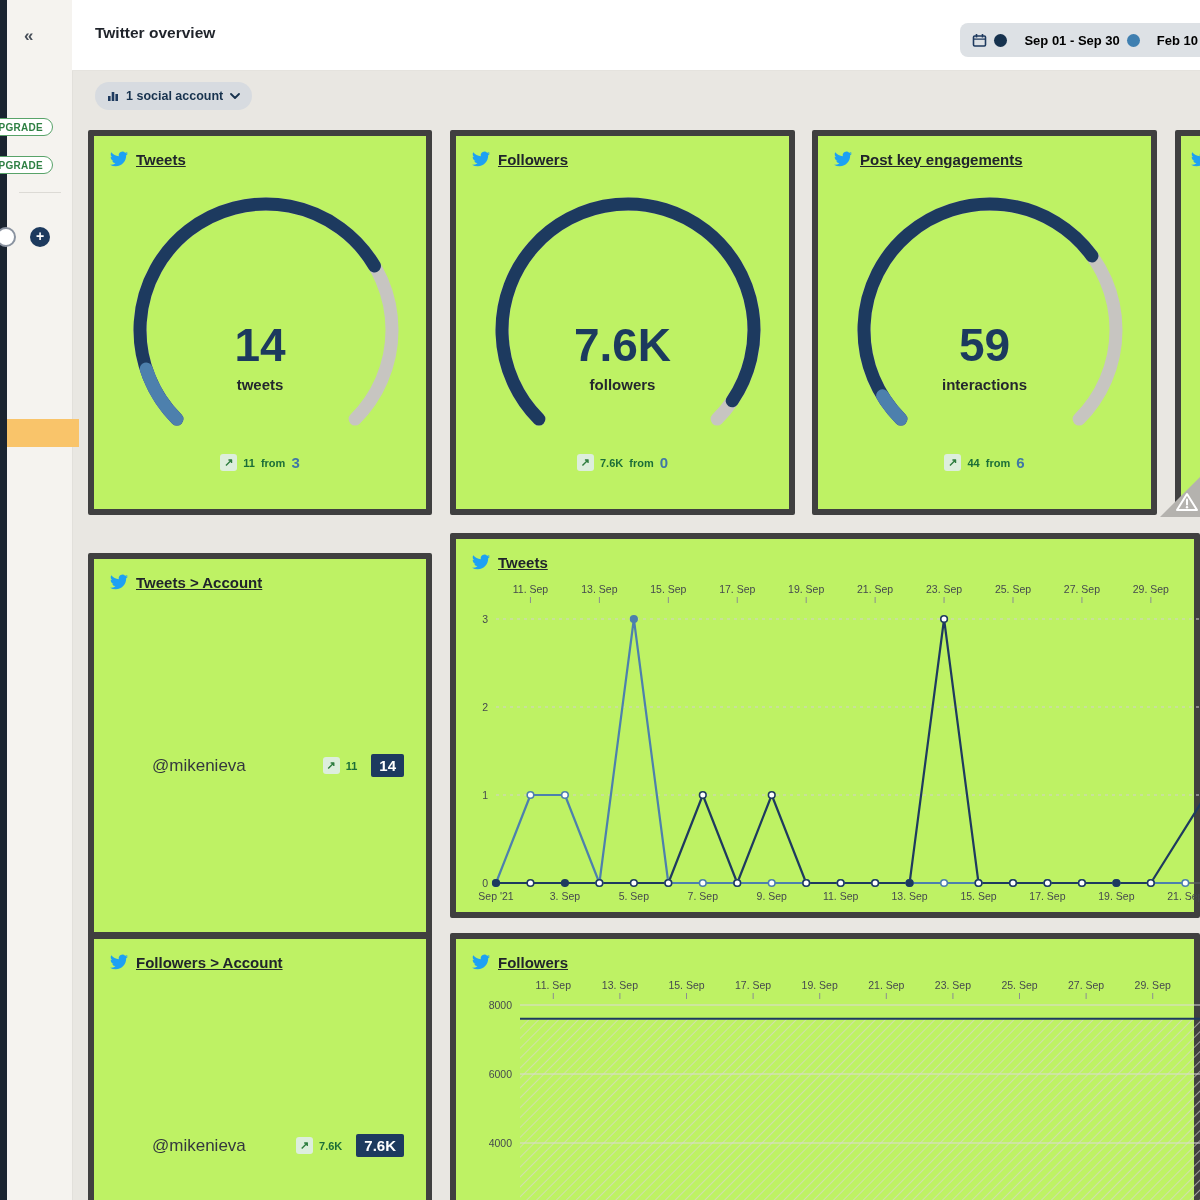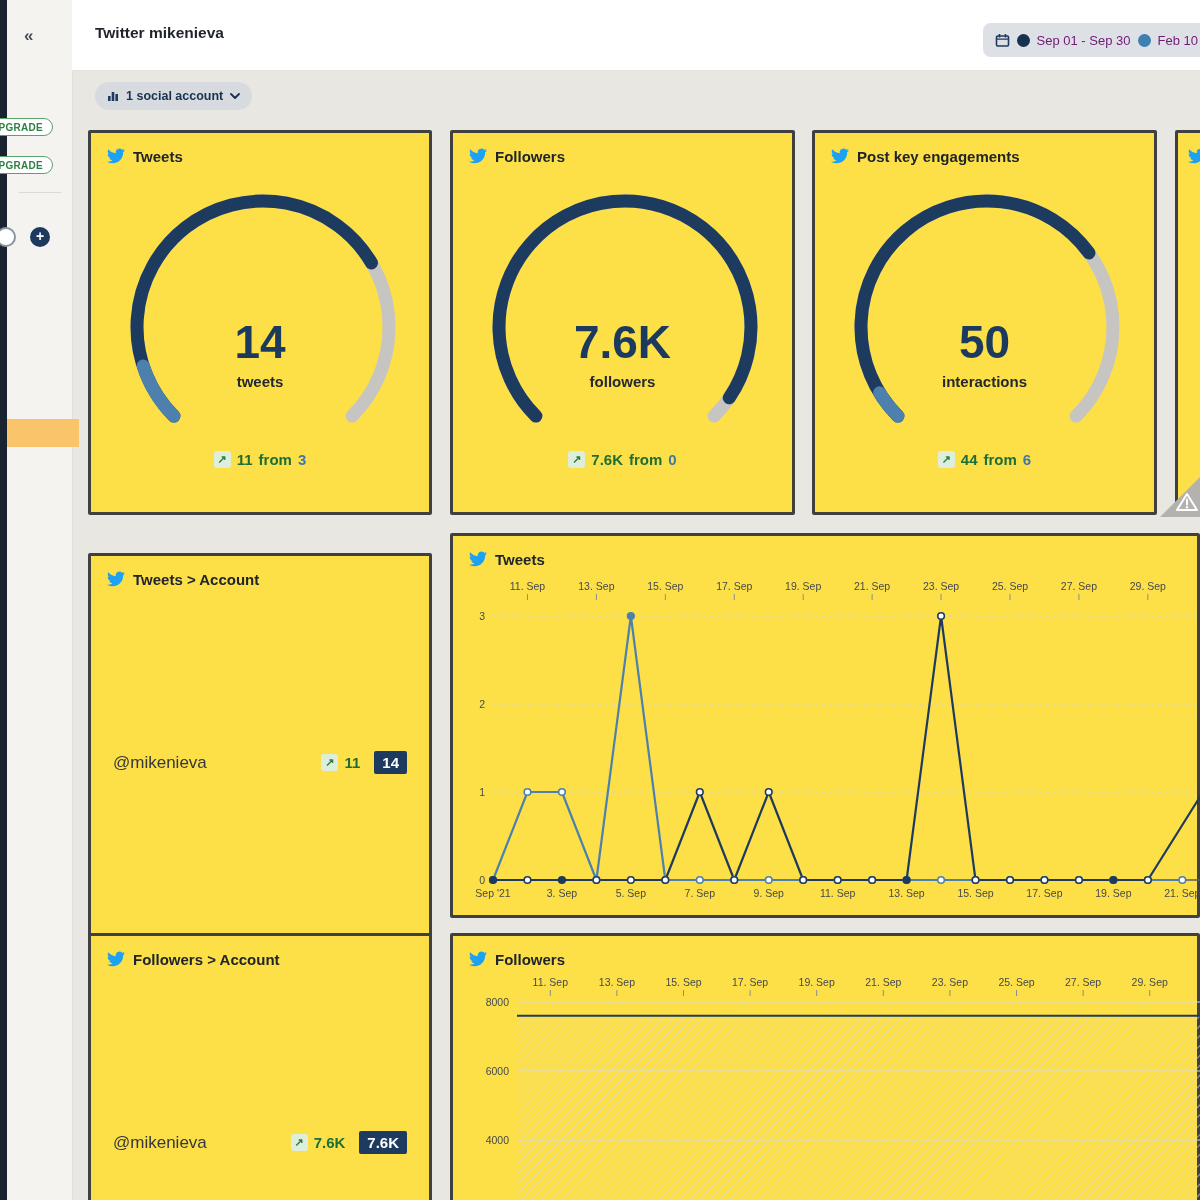--- a/index.html
+++ b/index.html
@@ -21,44 +21,44 @@
   .yellow-bar{position:absolute;left:0;top:419px;width:72px;height:28px;background:#f9c46a;}
 
   
   .topbar{position:absolute;left:72px;top:0;width:1128px;height:70px;background:#fff;border-bottom:1px solid #e5e3de;}
   .page-title{position:absolute;left:23px;top:24px;font-size:15.5px;font-weight:bold;color:#1f232a;}
   .date-pill{position:absolute;right:0;top:23px;height:34px;background:#dde1e5;border-radius:8px 0 0 8px;
     display:flex;align-items:center;gap:7px;padding:0 2px 0 12px;max-width:240px;overflow:hidden;cursor:pointer;}
   .date-dot{width:13px;height:13px;border-radius:50%;flex:0 0 auto;}
   .date-dot.dark{background:#16324e;}
   .date-dot.blue{background:#3f7fb0;}
-  .date-text{font-size:13px;font-weight:normal;color:#701a75;white-space:nowrap;}
+  .date-text{font-size:13px;font-weight:bold;color:#000000;white-space:nowrap;margin-left:10px;}
 
   
   .account-pill{position:absolute;left:95px;top:82px;height:28px;background:#d7dbe0;border-radius:14px;
     display:flex;align-items:center;gap:7px;padding:0 12px;cursor:pointer;}
   .account-pill span{font-size:12.5px;font-weight:bold;color:#17324e;text-align:center;}
 
   
-  .card{position:absolute;background:#fde047;border:3px solid #404040;border-radius:2px;box-sizing:border-box;}
+  .card{position:absolute;background:#bef264;border:6px solid #404040;border-radius:2px;box-sizing:border-box;text-decoration:underline;}
   .card-header{display:flex;align-items:center;gap:8px;padding:14px 16px 0 16px;}
   .card-header h3{margin:0;font-size:15px;font-weight:bold;color:#20242b;}
   .tw-icon{width:18px;height:18px;flex:0 0 auto;display:inline-block;}
 
   .gauge-wrap{position:absolute;left:22px;top:54px;width:300px;height:240px;}
   .g-value{position:absolute;left:0;top:182px;width:100%;text-align:center;font-size:46px;font-weight:bold;color:#1c3a5e;}
   .g-unit{position:absolute;left:0;top:240px;width:100%;text-align:center;font-size:15px;font-weight:bold;color:#24282e;}
   .delta-row{position:absolute;left:0;top:318px;width:100%;display:flex;justify-content:center;align-items:center;gap:6px;}
   .arrow-badge{width:17px;height:17px;border-radius:3px;background:#ddeedd;color:#2e7d3f;font-size:11px;font-weight:bold;
     text-align:center;line-height:17px;}
-  .delta-val,.from-word{font-size:15px;font-weight:bold;color:#1c6e38;}
+  .delta-val,.from-word{font-size:11px;font-weight:bold;color:#1c6e38;}
   .baseline-val{font-size:15px;font-weight:bold;color:#4077a6;}
 
   .account-row{position:absolute;left:22px;right:22px;top:195px;display:flex;align-items:center;gap:6px;}
-  .account-name{flex:1;font-size:17px;color:#34383e;}
+  .account-name{flex:1;font-size:17px;color:#34383e;margin-left:36px;}
   .navy-badge{margin-left:8px;background:#1d3a5f;color:#fff;font-size:15px;font-weight:bold;padding:3px 8px;border-radius:2px;}
 
   .chart-host{position:absolute;left:8px;top:40px;}
   .chart-host.followers{top:36px;}
 
   .corner-wedge{position:absolute;left:1160px;top:477px;width:40px;height:40px;}
 </style>
 </head>
 <body>
 
@@ -70,21 +70,21 @@
     <div class="collapse-btn">«</div>
     <div class="upgrade-pill" style="top:118px">UPGRADE</div>
     <div class="upgrade-pill" style="top:156px">UPGRADE</div>
     <div class="side-divider"></div>
     <div class="half-circle-btn"></div>
     <div class="plus-btn">+</div>
     <div class="yellow-bar"></div>
   </div>
 
   <div class="topbar">
-    <div class="page-title">Twitter mikenieva</div>
+    <div class="page-title">Twitter overview</div>
     <div class="date-pill">
       <svg width="15" height="15" viewBox="0 0 15 15">
         <rect x="1.5" y="3" width="12" height="10" rx="1.2" fill="none" stroke="#1e3a5f" stroke-width="1.6"></rect>
         <line x1="4.5" y1="1" x2="4.5" y2="4.5" stroke="#1e3a5f" stroke-width="1.6"></line>
         <line x1="10.5" y1="1" x2="10.5" y2="4.5" stroke="#1e3a5f" stroke-width="1.6"></line>
         <line x1="1.5" y1="6.2" x2="13.5" y2="6.2" stroke="#1e3a5f" stroke-width="1.3"></line>
       </svg>
       <span class="date-dot dark"></span>
       <span class="date-text">Sep 01 - Sep 30</span>
       <span class="date-dot blue"></span>
@@ -152,21 +152,21 @@
       <span class="tw-icon"><svg width="18" height="18" viewBox="0 0 24 24">
             <path d="M23.95 4.57a10 10 0 01-2.82.77 4.96 4.96 0 002.16-2.72c-.95.56-2 .96-3.12 1.19a4.92 4.92 0 00-8.39 4.48C7.69 8.09 4.07 6.13 1.64 3.16a4.82 4.82 0 00-.67 2.48c0 1.71.87 3.21 2.19 4.1a4.9 4.9 0 01-2.23-.62v.06a4.92 4.92 0 003.95 4.83 5 5 0 01-2.21.08 4.94 4.94 0 004.6 3.42A9.87 9.87 0 011.17 19.6c-.39 0-.78-.02-1.17-.07a14 14 0 007.56 2.21c9.05 0 14-7.5 14-13.99 0-.21 0-.42-.02-.63a9.94 9.94 0 002.41-2.55z" fill="#1da1f2"></path>
           </svg></span>
       <h3>Post key engagements</h3>
     </div>
     <div class="gauge-wrap"><svg width="300" height="240" viewBox="0 0 300 240">
           <path d="M 60.90454557049502 229.09545442950503 A 126 126 0 1 1 239.09545442950494 229.09545442950503" fill="none" stroke="#c7c5c1" stroke-width="13" stroke-linecap="round"></path>
           <path d="M 60.90454557049502 229.09545442950503 A 126 126 0 1 1 251.9361412912433 65.93905821114828" fill="none" stroke="#1d3a5f" stroke-width="13" stroke-linecap="round"></path>
           <path d="M 60.90454557049502 229.09545442950503 A 126 126 0 0 1 42.56733929138436 205.83481915420953" fill="none" stroke="#4d80ad" stroke-width="13" stroke-linecap="round"></path>
         </svg></div>
-    <div class="g-value">50</div>
+    <div class="g-value">59</div>
     <div class="g-unit">interactions</div>
     <div class="delta-row">
       <span class="arrow-badge">↗</span>
       <span class="delta-val">44</span>
       <span class="from-word">from</span>
       <span class="baseline-val">6</span>
     </div>
   </div>
 
   <div class="card" style="left:1175px;top:130px;width:345px;height:385px">

